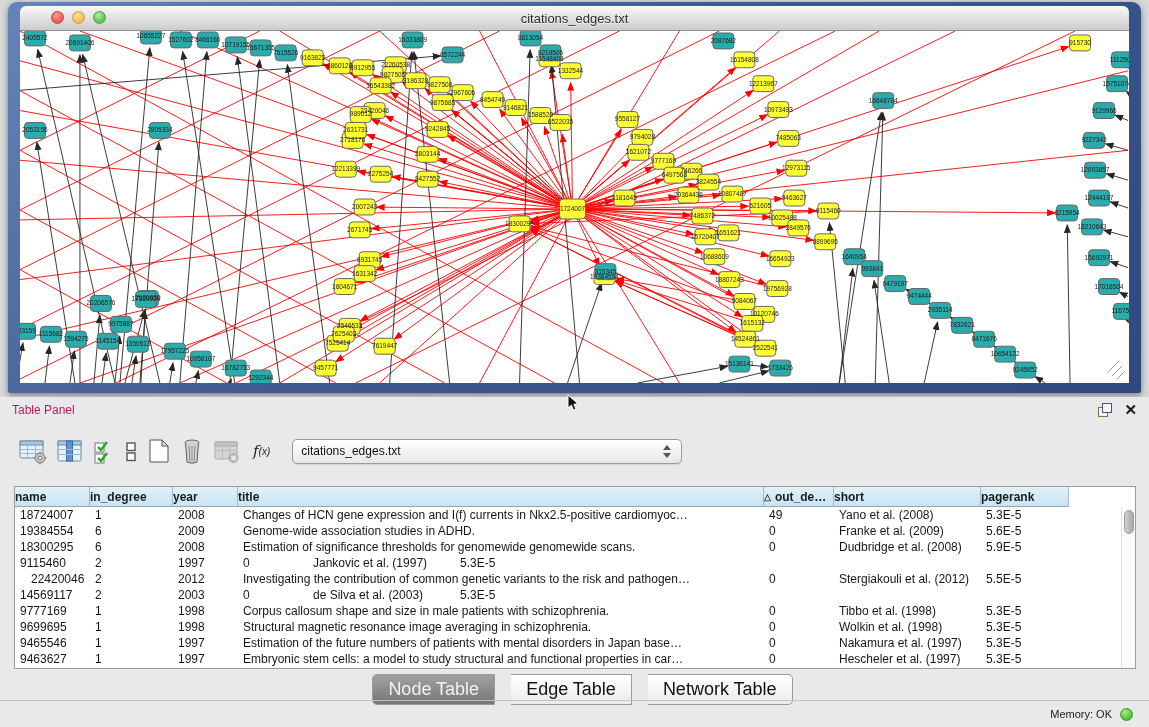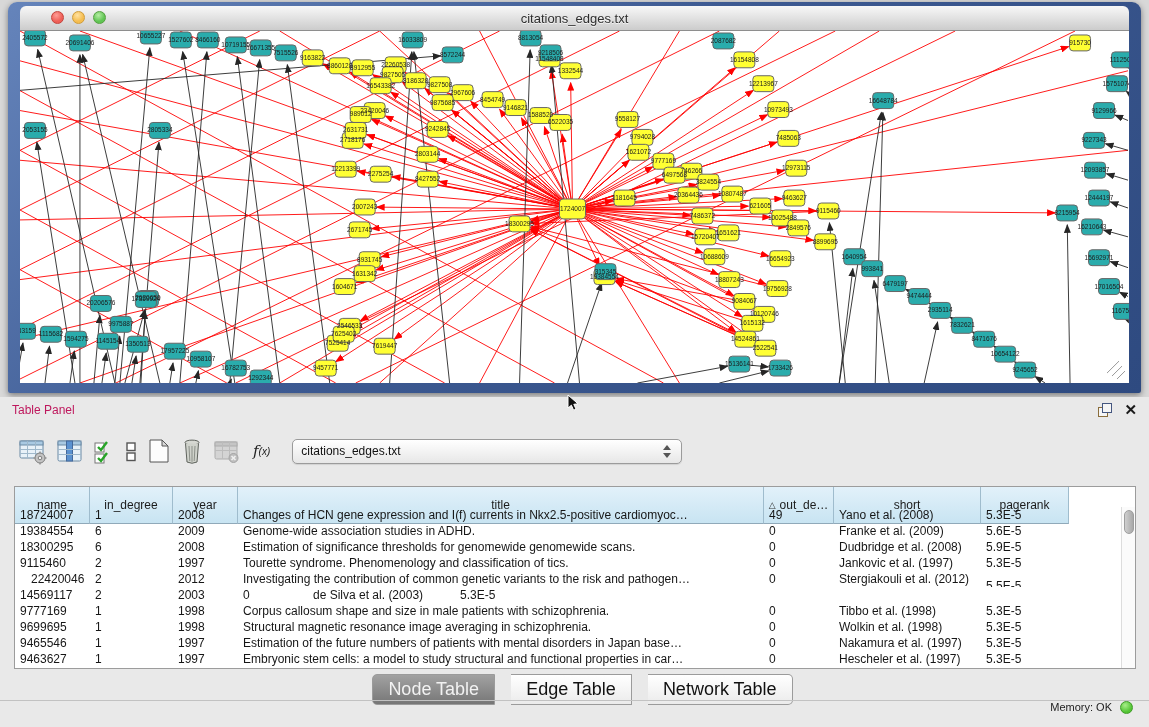--- a/index.html
+++ b/index.html
@@ -40,41 +40,41 @@
   .fx .paren{font-size:10px;font-style:italic;}
   .combo{margin-left:20px;width:372px;height:23px;border:1px solid #9b9b9b;border-radius:5px;
     background:linear-gradient(#ffffff,#e7e7e7);display:flex;align-items:center;padding:0 8px;
     font-size:12px;color:#111;box-shadow:0 1px 1px rgba(0,0,0,.1);}
   .stepper{margin-left:auto;display:flex;flex-direction:column;gap:3px;padding-right:2px;}
   .stepper .up{width:0;height:0;border-left:4px solid transparent;border-right:4px solid transparent;border-bottom:5px solid #555;}
   .stepper .down{width:0;height:0;border-left:4px solid transparent;border-right:4px solid transparent;border-top:5px solid #555;}
 
   .table-wrap{position:absolute;left:14px;top:89px;width:1120px;height:181px;background:#fff;border:1px solid #9c9c9c;overflow:hidden;}
   .thead{display:flex;height:20px;}
-  .th{box-sizing:border-box;height:37px;background:linear-gradient(#e2f1fa,#c8e4f2);
-      border-right:1px solid #9fbccd;border-bottom:1px solid #90a9b9;display:flex;align-items:center;justify-content:center;
-      font-size:12px;color:#1b1b1b;overflow:hidden;white-space:nowrap;}
+  .th{box-sizing:border-box;height:20px;background:linear-gradient(#e2f1fa,#c8e4f2);
+      border-right:1px solid #9fbccd;border-bottom:1px solid #90a9b9;display:flex;align-items:center;justify-content:flex-start;
+      font-size:12px;color:#1b1b1b;overflow:hidden;white-space:nowrap;font-weight:bold;}
   .th:first-child{border-left:none;}
   .th .sortg{font-size:9px;margin-right:4px;color:#333;}
   .tbody .tr{display:flex;height:16px;}
   .td{box-sizing:border-box;font-size:12px;color:#161616;line-height:16px;padding-left:5px;
       white-space:nowrap;overflow:hidden;}
   .vscroll{position:absolute;right:0;top:20px;bottom:0;width:13px;background:#fbfbfb;border-left:1px solid #ddd;}
   .vthumb{position:absolute;top:3px;left:2px;width:8px;height:22px;border:1px solid #9e9e9e;border-radius:5px;
       background:linear-gradient(90deg,#cfcfcf,#a8a8a8);}
 
   .tabs-row{position:absolute;top:277px;left:0;width:100%;display:flex;justify-content:center;}
   .seg{height:21px;line-height:21px;font-size:18px;padding:4px 15px;background:linear-gradient(#ffffff,#ebebeb);
       border:1px solid #9b9b9b;border-left:none;color:#111;margin-left:16px;}
   .seg.first{border-left:1px solid #9b9b9b;border-radius:5px 0 0 5px;}
   .seg.last{border-radius:0 5px 5px 0;}
   .seg.selected{background:linear-gradient(#a2a2a2,#767676);color:#f2f2f2;}
 
   .statusbar{position:absolute;left:0;bottom:0;width:100%;height:27px;box-sizing:border-box;border-top:1px solid #c2c2c2;
-      display:flex;justify-content:flex-end;padding-right:16px;font-size:11px;color:#222;}
+      display:flex;align-items:center;justify-content:flex-end;padding-right:16px;font-size:11px;color:#222;}
   .mem-dot{width:13px;height:13px;border-radius:50%;margin-left:8px;
       background:radial-gradient(circle at 38% 30%,#a8ee8a,#52c433 65%);border:1px solid #3e9b27;box-sizing:border-box;}
 </style>
 </head>
 <body>
 
 <div class="net-window">
   <div class="titlebar">
     <div class="lights">
       <span class="light red"></span>
@@ -668,33 +668,32 @@
           <div class="td" style="width: 65px;">2008</div>
           <div class="td" style="width: 526px;">Estimation of significance thresholds for genomewide genomewide scans.</div>
           <div class="td" style="width: 70px;">0</div>
           <div class="td" style="width: 147px;">Dudbridge et al. (2008)</div>
           <div class="td" style="width: 88px;">5.9E-5</div>
         </div>
         <div class="tr">
           <div class="td" style="width: 75px;">9115460</div>
           <div class="td" style="width: 83px;">2</div>
           <div class="td" style="width: 65px;">1997</div>
-          <div class="td" style="width: 526px;">Tourette syndrome. Phenomenology and classification of tics.</div>
           <div class="td" style="width: 70px;">0</div>
           <div class="td" style="width: 147px;">Jankovic et al. (1997)</div>
           <div class="td" style="width: 88px;">5.3E-5</div>
         </div>
         <div class="tr">
           <div class="td" style="width: 75px; padding-left: 16px;">22420046</div>
           <div class="td" style="width: 83px;">2</div>
           <div class="td" style="width: 65px;">2012</div>
           <div class="td" style="width: 526px;">Investigating the contribution of common genetic variants to the risk and pathogen…</div>
           <div class="td" style="width: 70px;">0</div>
           <div class="td" style="width: 147px;">Stergiakouli et al. (2012)</div>
-          <div class="td" style="width: 88px; margin-top: 7px;">5.5E-5</div>
+          <div class="td" style="width: 88px;">5.5E-5</div>
         </div>
         <div class="tr">
           <div class="td" style="width: 75px;">14569117</div>
           <div class="td" style="width: 83px;">2</div>
           <div class="td" style="width: 65px;">2003</div>
           <div class="td" style="width: 70px;">0</div>
           <div class="td" style="width: 147px;">de Silva et al. (2003)</div>
           <div class="td" style="width: 88px;">5.3E-5</div>
         </div>
         <div class="tr">

